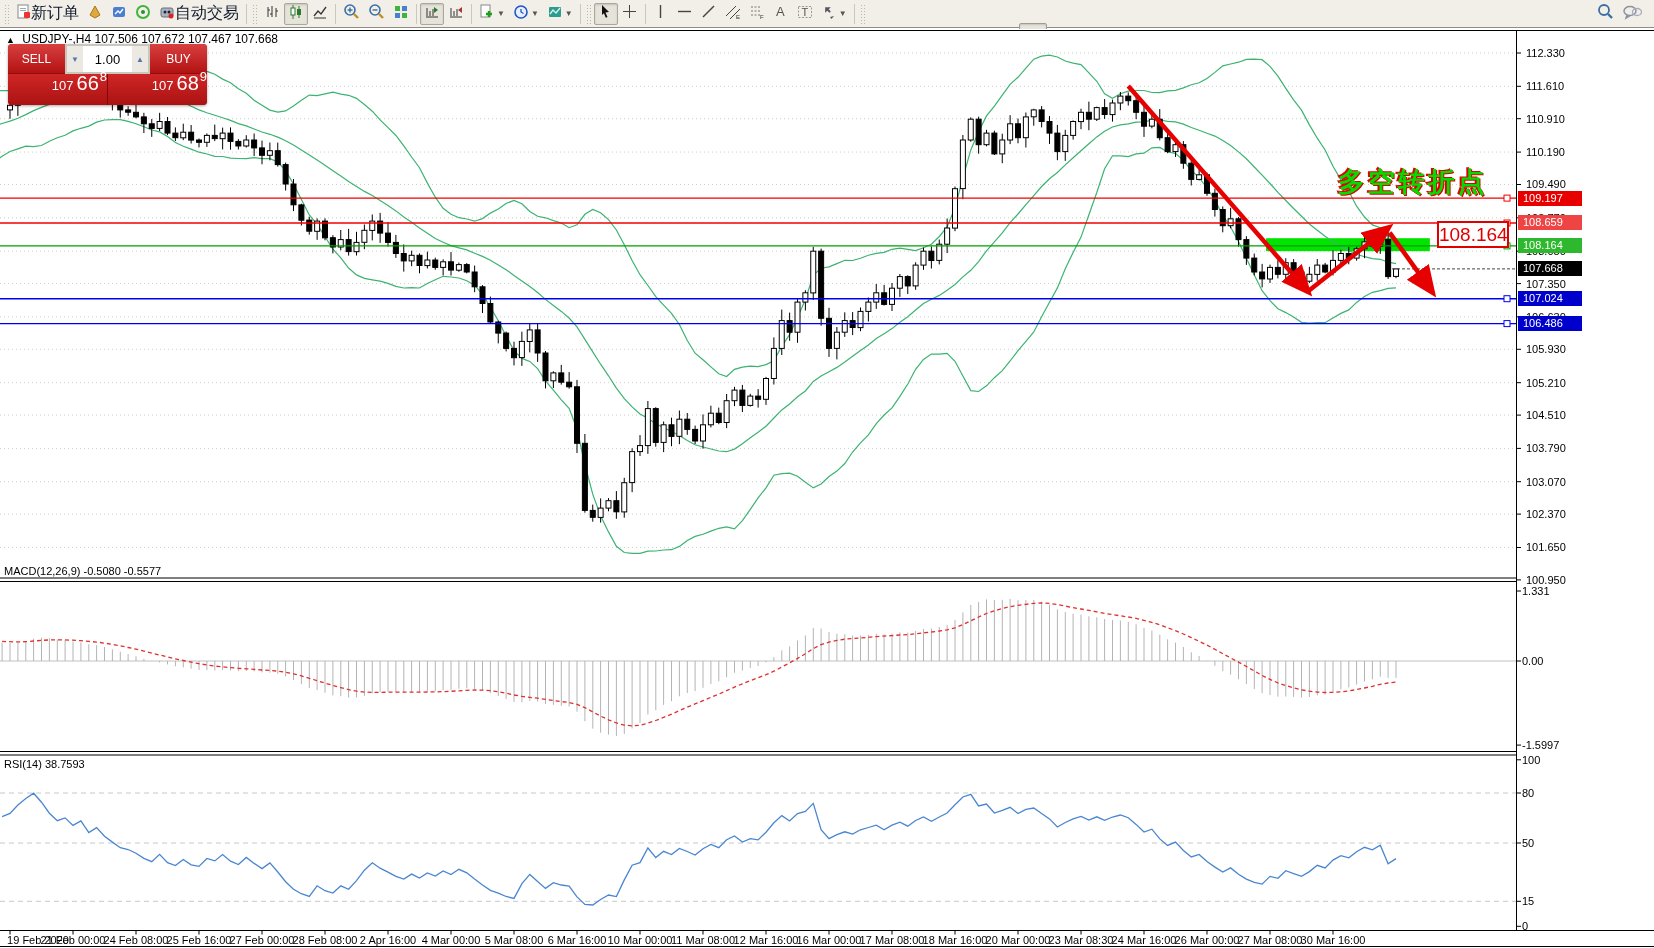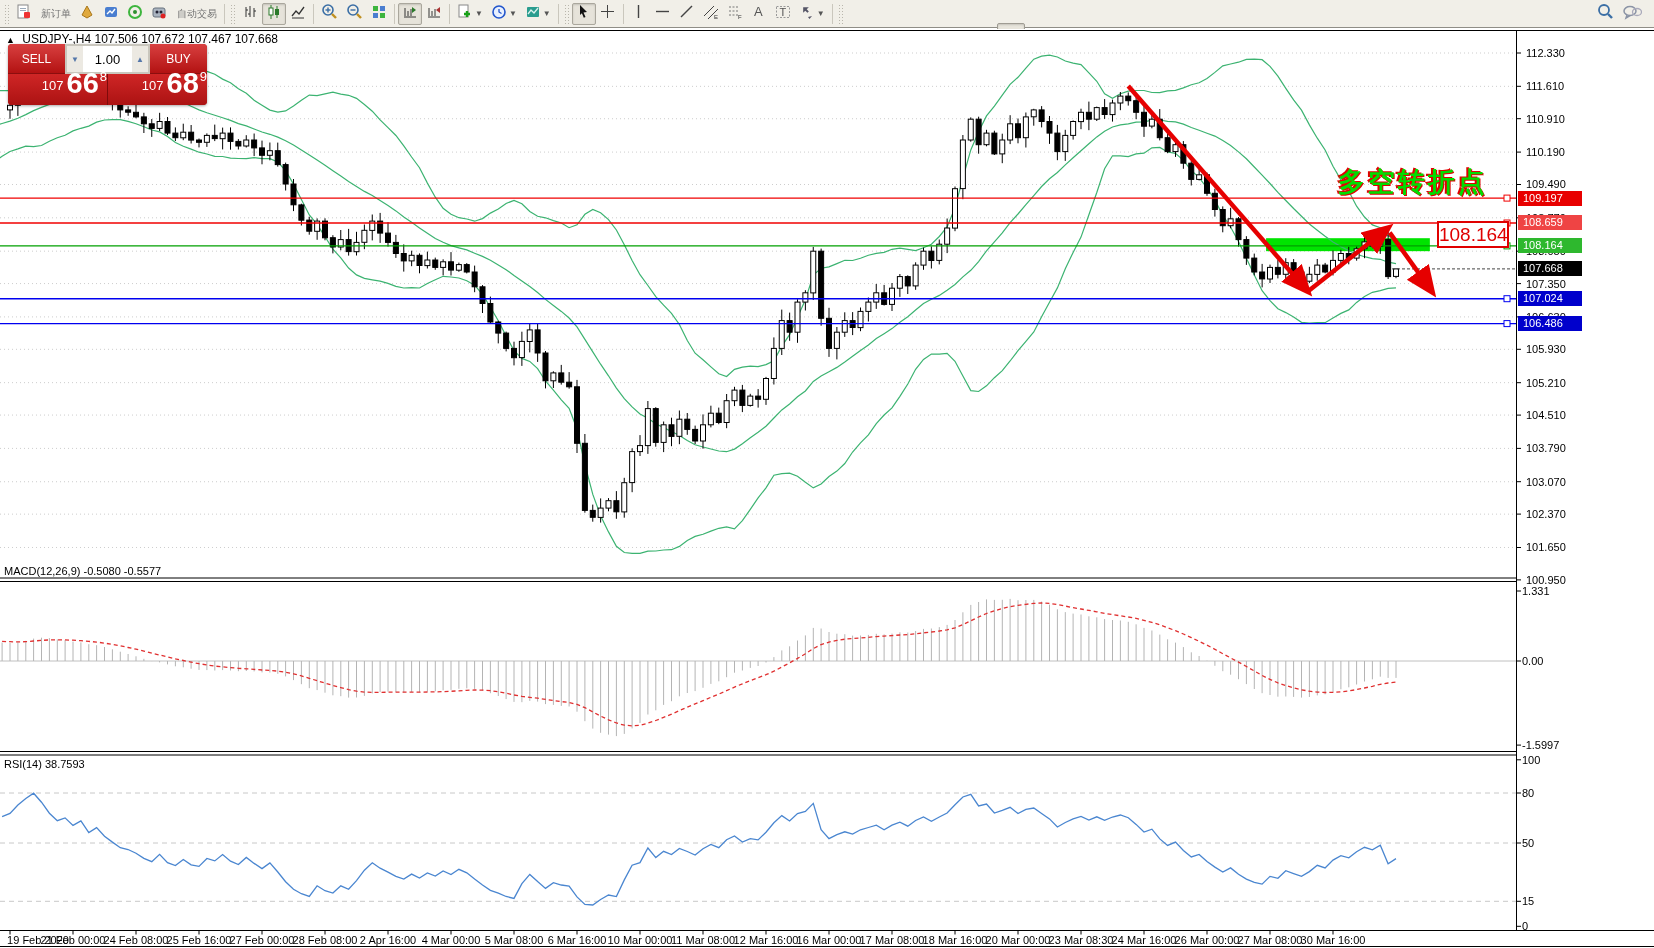--- a/index.html
+++ b/index.html
@@ -7,21 +7,21 @@
 
   
   #toolbar{position:absolute;left:0;top:0;width:1654px;height:28px;background:#f1efe8;
     border-bottom:1px solid #8f8d86;display:flex;align-items:center;box-sizing:border-box;padding:0 2px;}
   .thandle{width:6px;height:20px;margin:0 2px;background-image:radial-gradient(#b9b6ac 1px,transparent 1px);
     background-size:3px 3px;}
   .tsep{width:1px;height:20px;background:#cac7bd;margin:0 3px;}
   .tbtn{height:22px;min-width:24px;display:flex;align-items:center;justify-content:center;
     border:1px solid transparent;border-radius:2px;padding:0 3px;box-sizing:border-box;color:#333;}
   .tbtn.pressed{background:#e6e3da;border-color:#aaa79d;box-shadow:inset 0 1px 2px rgba(0,0,0,.15);}
-  .tbtn .lbl{font-size:10px;margin-left:10px;color:#737373;}
+  .tbtn .lbl{font-size:16px;margin-left:0;color:#0f172a;}
   .caret{font-size:8px;color:#555;margin-left:2px;}
   .tfbtn{height:20px;min-width:26px;display:flex;align-items:center;justify-content:center;
     font-size:11px;color:#444;border:1px solid transparent;border-radius:2px;margin:0 1px;}
   .tfbtn.active{background:#e8e5dc;border-color:#9f9c93;box-shadow:inset 0 1px 2px rgba(0,0,0,.15);color:#000;}
   #tb-right{margin-left:auto;display:flex;align-items:center;margin-right:6px;}
 
   
   #chart-root{position:absolute;left:0;top:29px;width:1654px;height:919px;background:#fff;}
   #cv-wrap{position:absolute;left:0;top:0;width:1654px;height:919px;}
   .axis-label{position:absolute;left:1526px;font-size:11px;color:#000;height:13px;line-height:13px;}
@@ -45,21 +45,21 @@
   .tp-btn{flex:0 0 57px;background:linear-gradient(#d84040,#b31212);color:#fff;font-size:12px;
     display:flex;align-items:center;justify-content:center;border-bottom:1px solid #8c0e0e;}
   #tp-spin{flex:1;background:#fff;border:2px solid #c9c6bd;box-sizing:border-box;display:flex;align-items:stretch;}
   .spin-btn{width:16px;background:#ece9e2;color:#5577aa;font-size:8px;display:flex;align-items:center;justify-content:center;}
   #tp-vol{flex:1;display:flex;align-items:center;justify-content:center;font-size:13px;color:#000;}
   #tp-row2{display:flex;height:36px;}
   .tp-price{flex:1;background:linear-gradient(#cf2626,#a60f0f);color:#fff;display:flex;align-items:flex-end;
     justify-content:flex-end;padding-bottom:14px;}
   .tp-price.left{border-right:1px solid #7e0b0b;}
   .tp-price .pre{font-size:13px;margin-right:3px;margin-bottom:3px;}
-  .tp-price .big{font-size:29px;font-weight:bold;line-height:26px;margin-top:40px;}
+  .tp-price .big{font-size:20px;font-weight:normal;line-height:26px;margin-top:40px;}
   .tp-price .sup{font-size:13px;margin-bottom:12px;margin-left:1px;}
   svg text{font-family:"Liberation Sans",sans-serif;}
 </style>
 </head>
 <body>
 
 <div id="app">
 
   <div id="toolbar">
     <div class="thandle"></div>

